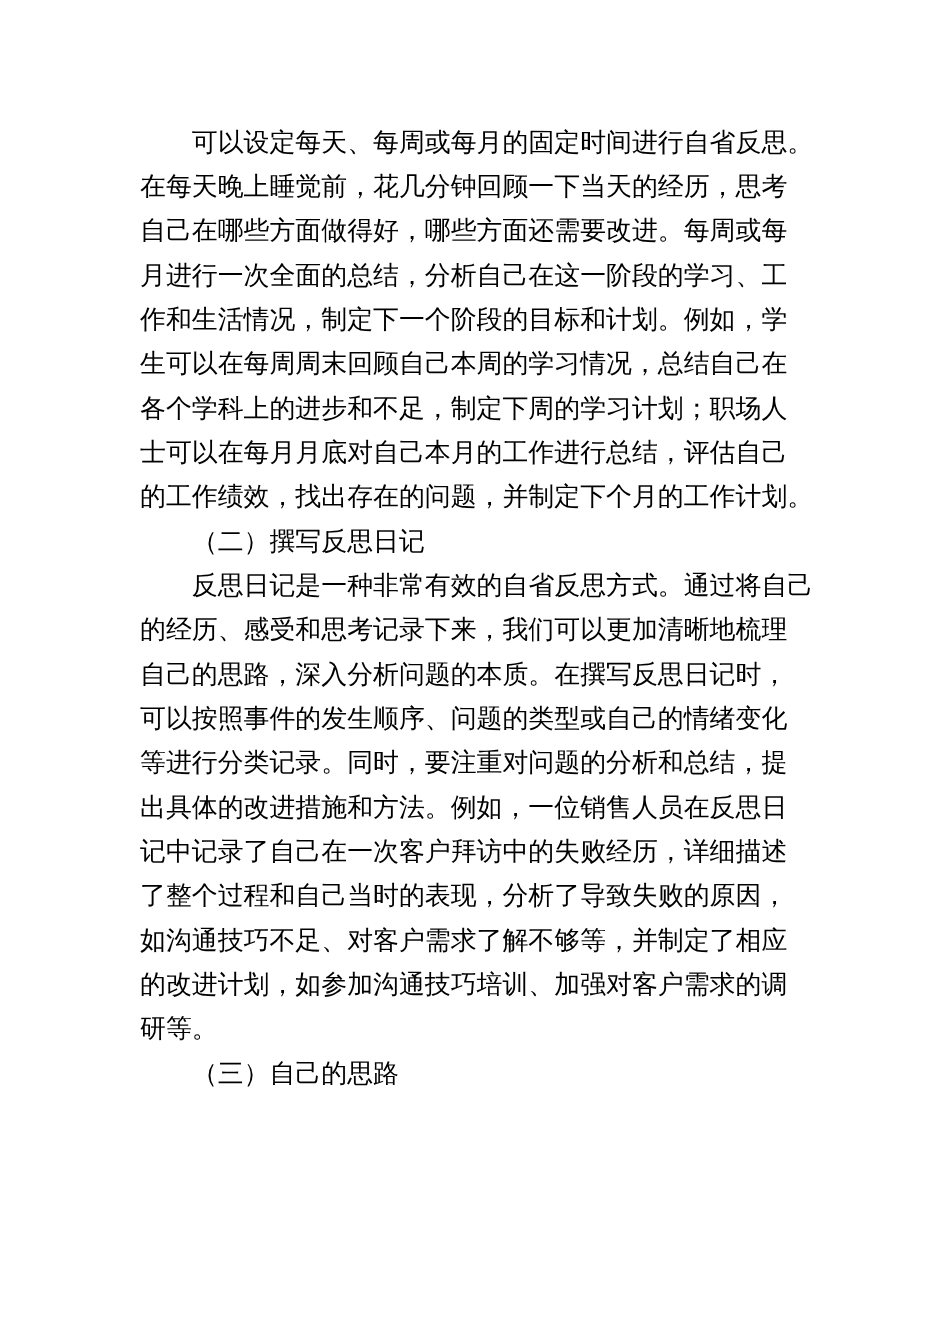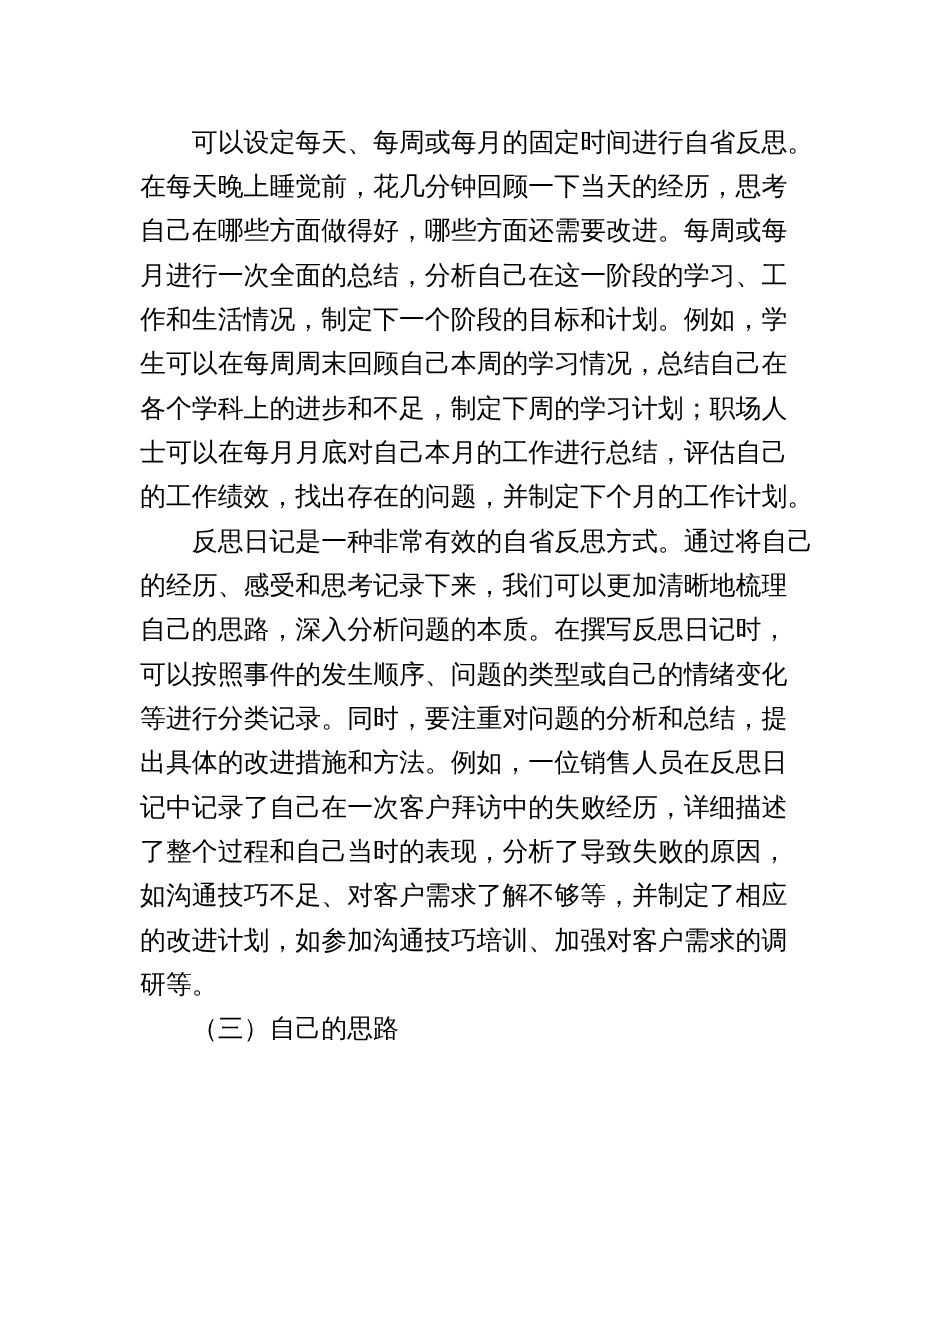--- a/index.html
+++ b/index.html
@@ -43,20 +43,21 @@
   <div class="doc">
     <p>可以设定每天、每周或每月的固定时间进行自省反思。
 在每天晚上睡觉前，花几分钟回顾一下当天的经历，思考
 自己在哪些方面做得好，哪些方面还需要改进。每周或每
 月进行一次全面的总结，分析自己在这一阶段的学习、工
 作和生活情况，制定下一个阶段的目标和计划。例如，学
 生可以在每周周末回顾自己本周的学习情况，总结自己在
 各个学科上的进步和不足，制定下周的学习计划；职场人
 士可以在每月月底对自己本月的工作进行总结，评估自己
 的工作绩效，找出存在的问题，并制定下个月的工作计划。</p>
+    <p>（二）撰写反思日记</p>
     <p>反思日记是一种非常有效的自省反思方式。通过将自己
 的经历、感受和思考记录下来，我们可以更加清晰地梳理
 自己的思路，深入分析问题的本质。在撰写反思日记时，
 可以按照事件的发生顺序、问题的类型或自己的情绪变化
 等进行分类记录。同时，要注重对问题的分析和总结，提
 出具体的改进措施和方法。例如，一位销售人员在反思日
 记中记录了自己在一次客户拜访中的失败经历，详细描述
 了整个过程和自己当时的表现，分析了导致失败的原因，
 如沟通技巧不足、对客户需求了解不够等，并制定了相应
 的改进计划，如参加沟通技巧培训、加强对客户需求的调

